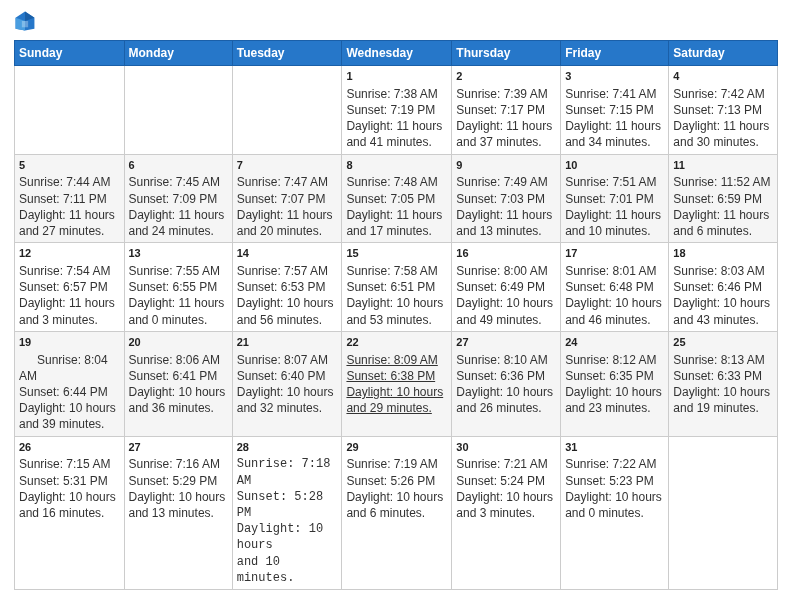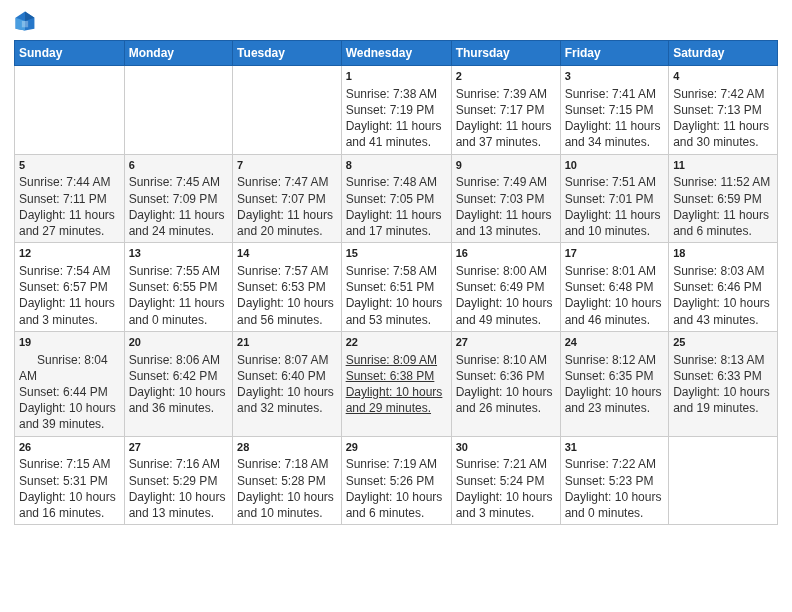--- a/index.html
+++ b/index.html
@@ -214,21 +214,21 @@
 Sunset: 6:46 PM
 Daylight: 10 hours
 and 43 minutes.</span></td>
         </tr>
         <tr>
           <td><span class="day-num">19</span><span class="day-info" style="white-space: pre-line; margin-left: 18px;">Sunrise: 8:04 AM
 Sunset: 6:44 PM
 Daylight: 10 hours
 and 39 minutes.</span></td>
           <td><span class="day-num">20</span><span class="day-info" style="white-space: pre-line;">Sunrise: 8:06 AM
-Sunset: 6:42 PM
+Sunset: 6:41 PM
 Daylight: 10 hours
 and 36 minutes.</span></td>
           <td><span class="day-num">21</span><span class="day-info" style="white-space: pre-line;">Sunrise: 8:07 AM
 Sunset: 6:40 PM
 Daylight: 10 hours
 and 32 minutes.</span></td>
           <td><span class="day-num">22</span><span class="day-info" style="white-space: pre-line; text-decoration: underline;">Sunrise: 8:09 AM
 Sunset: 6:38 PM
 Daylight: 10 hours
 and 29 minutes.</span></td>
@@ -247,21 +247,21 @@
         </tr>
         <tr>
           <td><span class="day-num">26</span><span class="day-info" style="white-space: pre-line;">Sunrise: 7:15 AM
 Sunset: 5:31 PM
 Daylight: 10 hours
 and 16 minutes.</span></td>
           <td><span class="day-num">27</span><span class="day-info" style="white-space: pre-line;">Sunrise: 7:16 AM
 Sunset: 5:29 PM
 Daylight: 10 hours
 and 13 minutes.</span></td>
-          <td><span class="day-num">28</span><span class="day-info" style="white-space: pre-line;">Sunrise: 7:18 AM
+          <td><span class="day-num">28</span><span class="day-info" style="white-space: pre-line; font-family: Liberation Mono, monospace;">Sunrise: 7:18 AM
 Sunset: 5:28 PM
 Daylight: 10 hours
 and 10 minutes.</span></td>
           <td><span class="day-num">29</span><span class="day-info" style="white-space: pre-line;">Sunrise: 7:19 AM
 Sunset: 5:26 PM
 Daylight: 10 hours
 and 6 minutes.</span></td>
           <td><span class="day-num">30</span><span class="day-info" style="white-space: pre-line;">Sunrise: 7:21 AM
 Sunset: 5:24 PM
 Daylight: 10 hours

